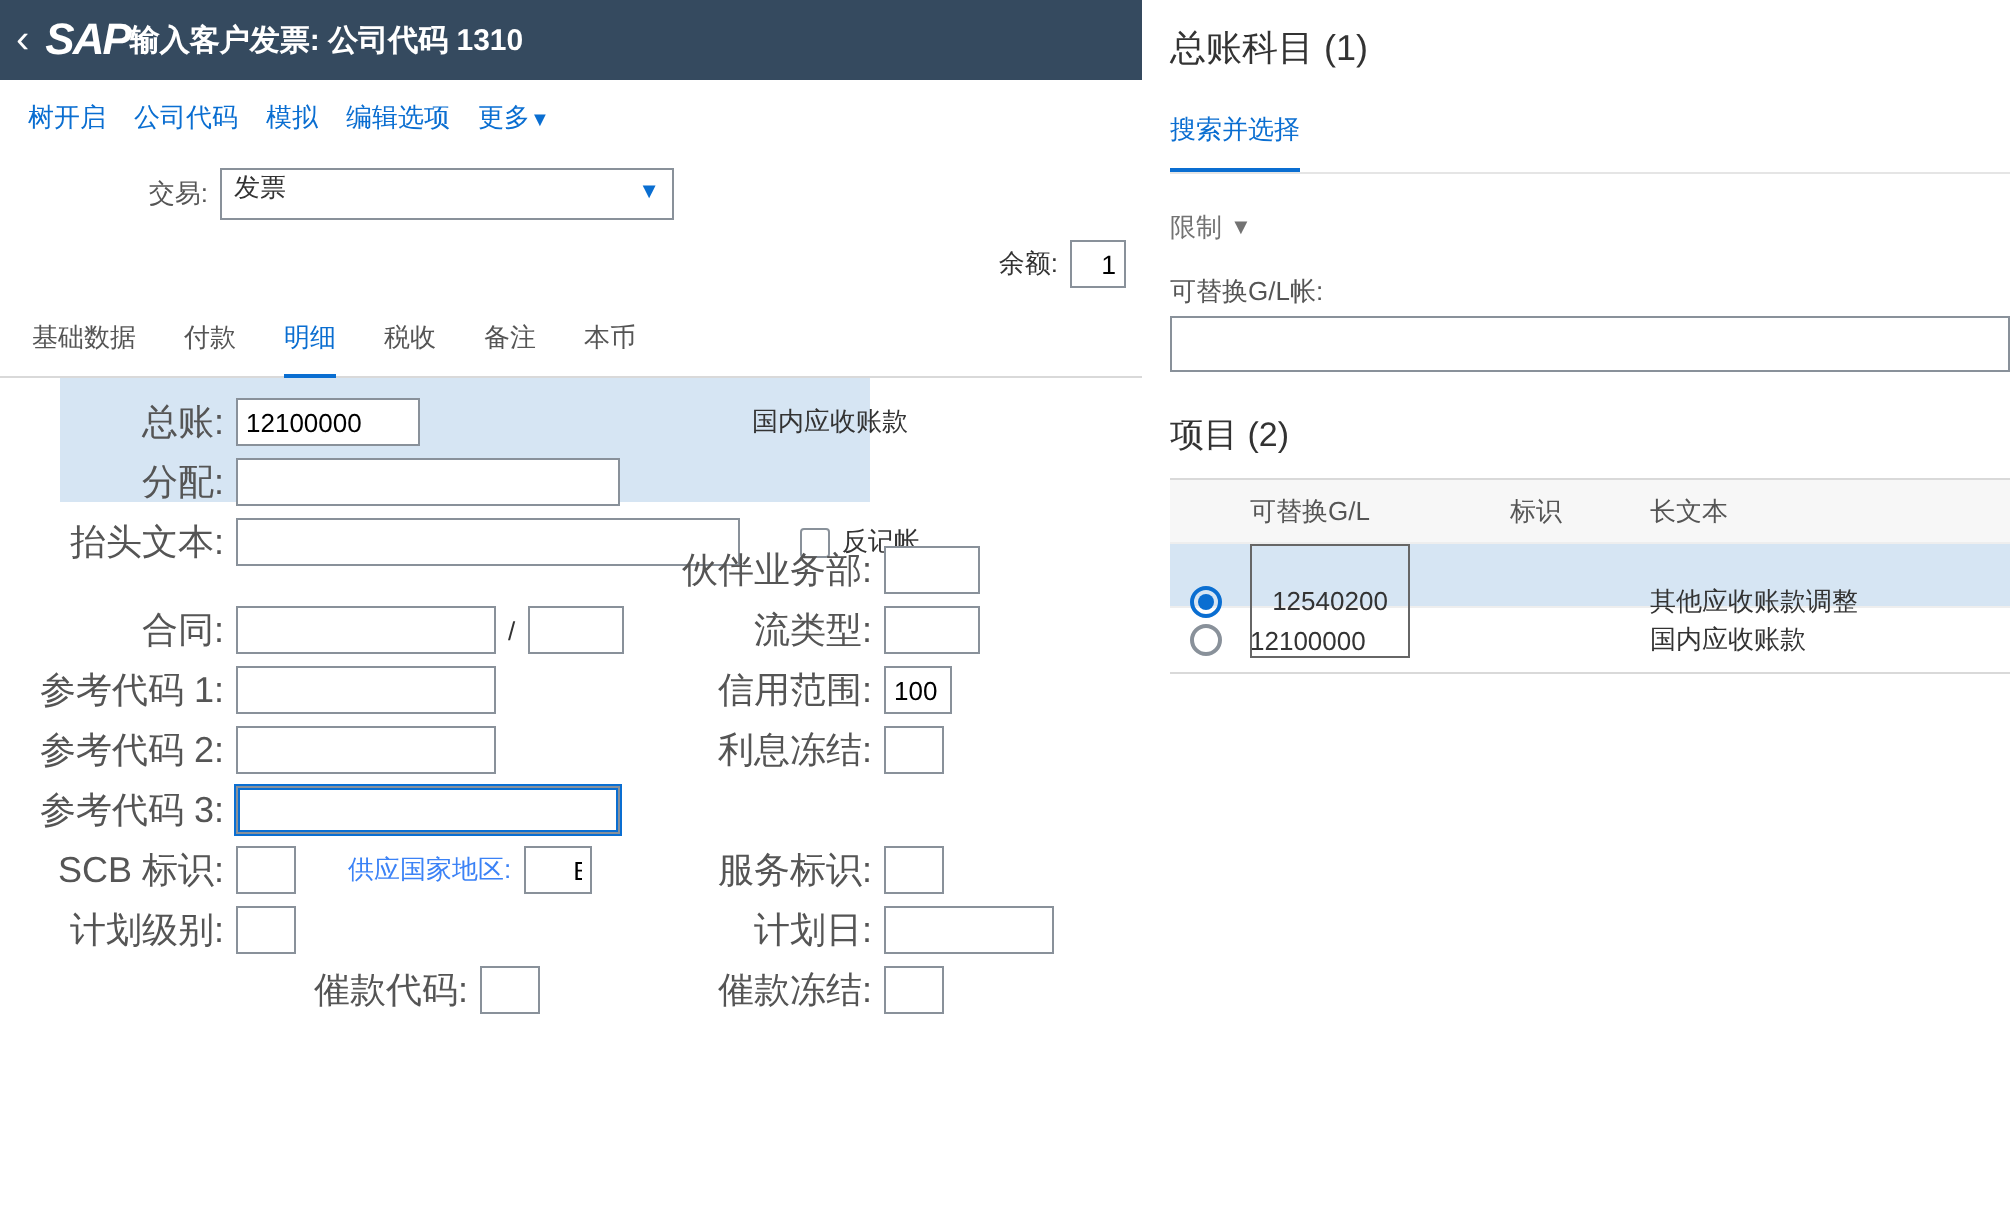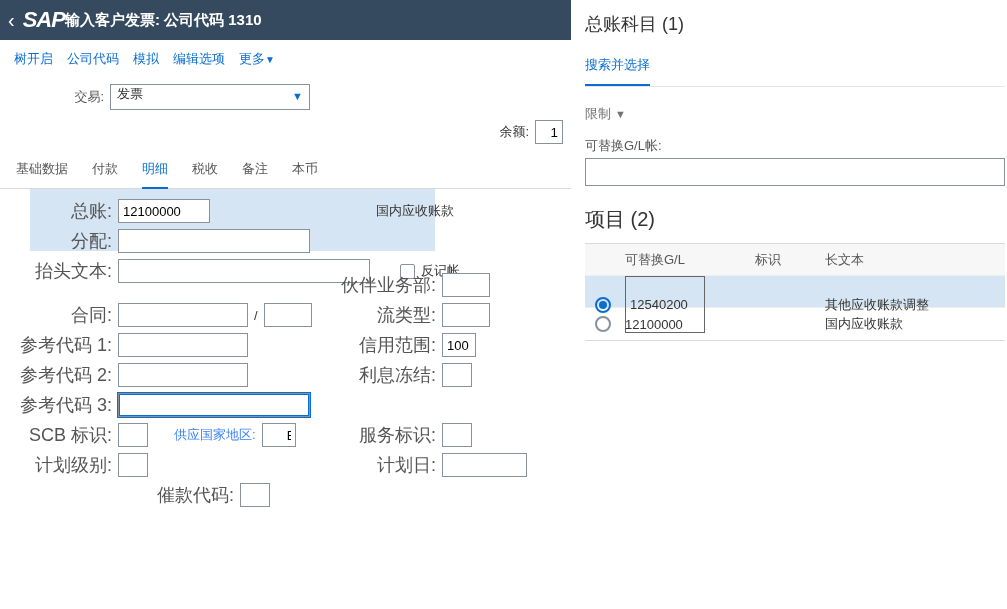--- a/index.html
+++ b/index.html
@@ -57,21 +57,21 @@
     
     .transaction-row {
       display: flex;
       align-items: center;
       gap: 6px;
       padding: 6px 14px 2px 14px;
       width: 571px;
     }
     .transaction-label { width: 90px; text-align: right; color:#555; }
     .transaction-select {
-      width: 200px;
+      width: 227px;
       height: 26px;
       border: 1px solid #89919a;
       padding: 0 6px;
       background: #fff;
       position: relative;
     }
     .select-caret {
       position: absolute;
       right: 6px;
       top: 5px;
@@ -215,21 +215,21 @@
     }
     .restrict-caret { font-size: 11px; }
     .alt-gl-label { color:#555; margin-bottom:3px; font-size:13px; }
     .alt-gl-input {
       width: 100%;
       height: 28px;
       border: 1px solid #89919a;
       background:#fff;
     }
     .items-title {
-      font-size: 20px;
+      font-size: 17px;
       margin: 20px 0 10px 0;
       color:#333;
     }
     .items-table {
       border-top: 1px solid #d9d9d9;
       border-bottom: 1px solid #d9d9d9;
     }
     .items-header, .items-row {
       display: grid;
       grid-template-columns: 36px 130px 70px 1fr;
@@ -264,20 +264,21 @@
       width: 8px; height: 8px;
       background: #0a6ed1;
       border-radius: 50%;
     }
     .cell { padding: 0 4px; font-size:13px; }
     .gl-cell-box {
       border: 1px solid #666;
       padding: 20px 4px;
       display:inline-block;
       min-width:80px;
+      text-align:center;
     }
   </style>
 </head>
 <body>
 
 <div class="header-bar">
   <span class="back-chevron">‹</span>
   <span class="sap-logo">SAP</span>
   <span class="header-title">输入客户发票: 公司代码 1310</span>
 </div>
@@ -392,20 +393,24 @@
       </div>
       <div style="height:30px;"></div>
       <div class="form-row">
         <span class="form-label">服务标识:</span>
         <input class="form-input w-tiny" value="" style="">
       </div>
       <div class="form-row">
         <span class="form-label">计划日:</span>
         <input class="form-input w-pair2" value="" style="">
       </div>
+      <div class="form-row">
+        <span class="form-label">催款冻结:</span>
+        <input class="form-input w-tiny" value="" style="">
+      </div>
     </div>
   </div>
 </div>
 
 <div class="side-panel">
   <div class="side-title">总账科目 (1)</div>
   <div class="side-tab-row">
     <div class="side-tab">搜索并选择</div>
   </div>
   <div class="restrict-link">

